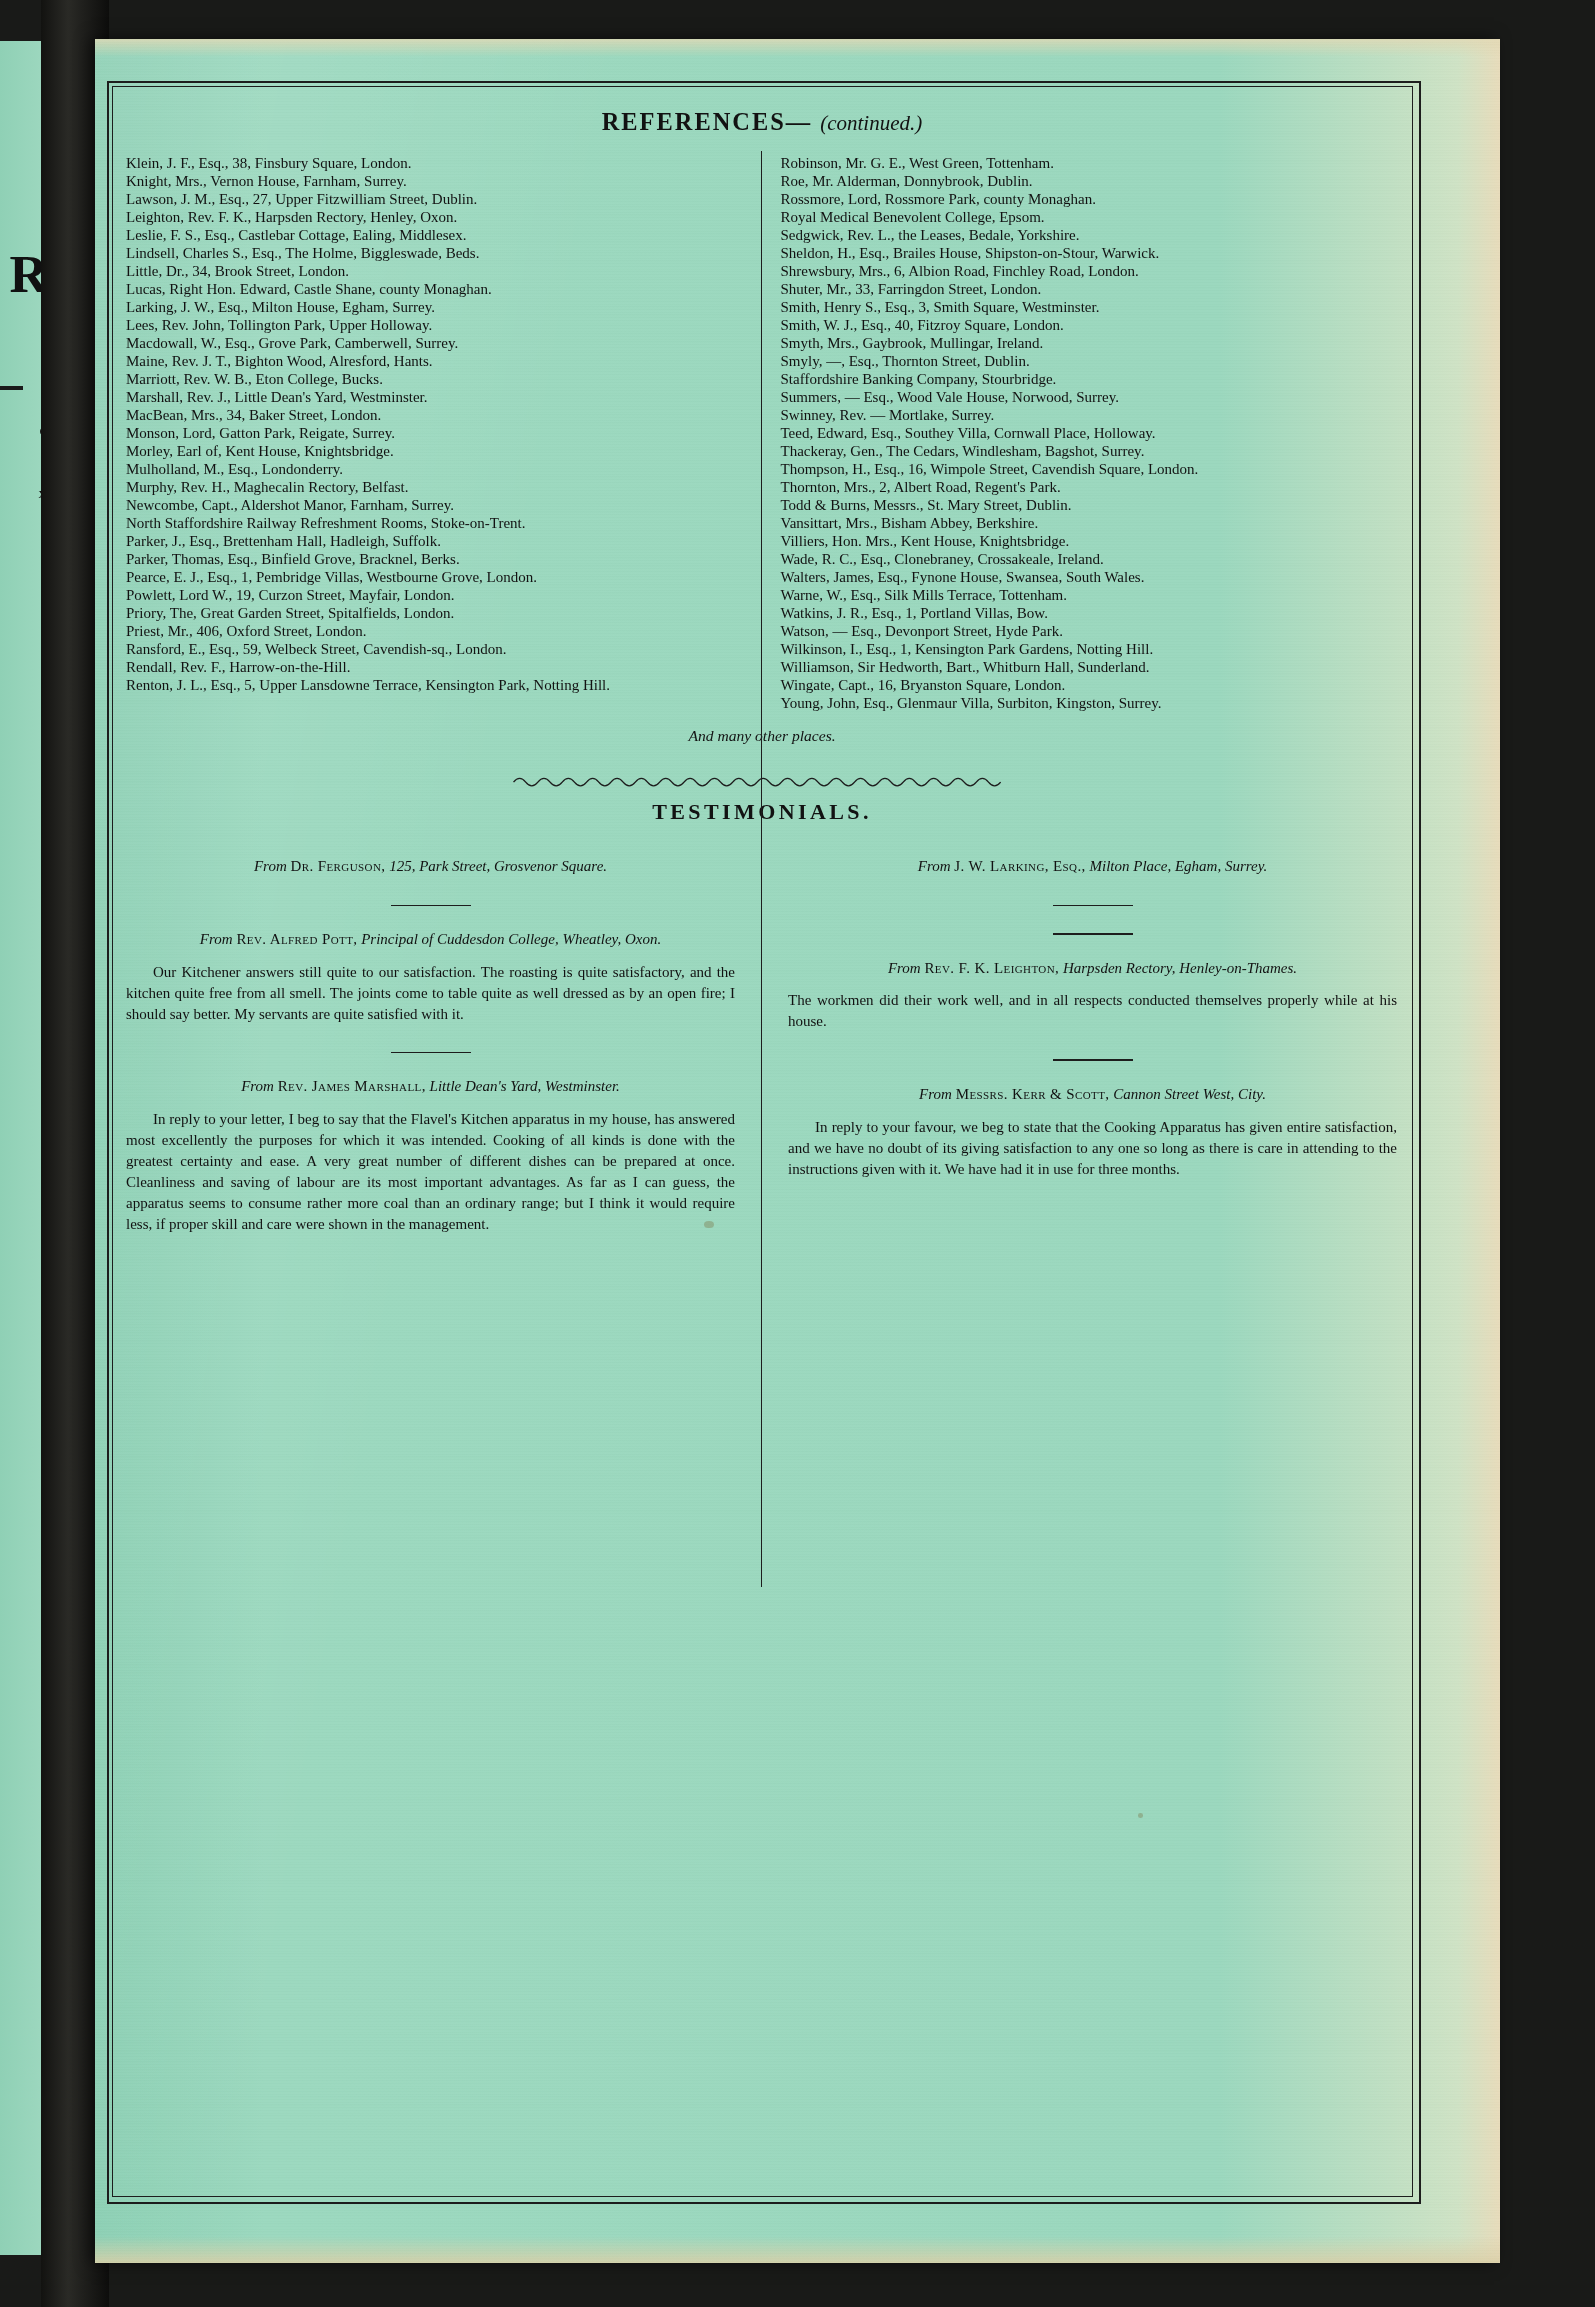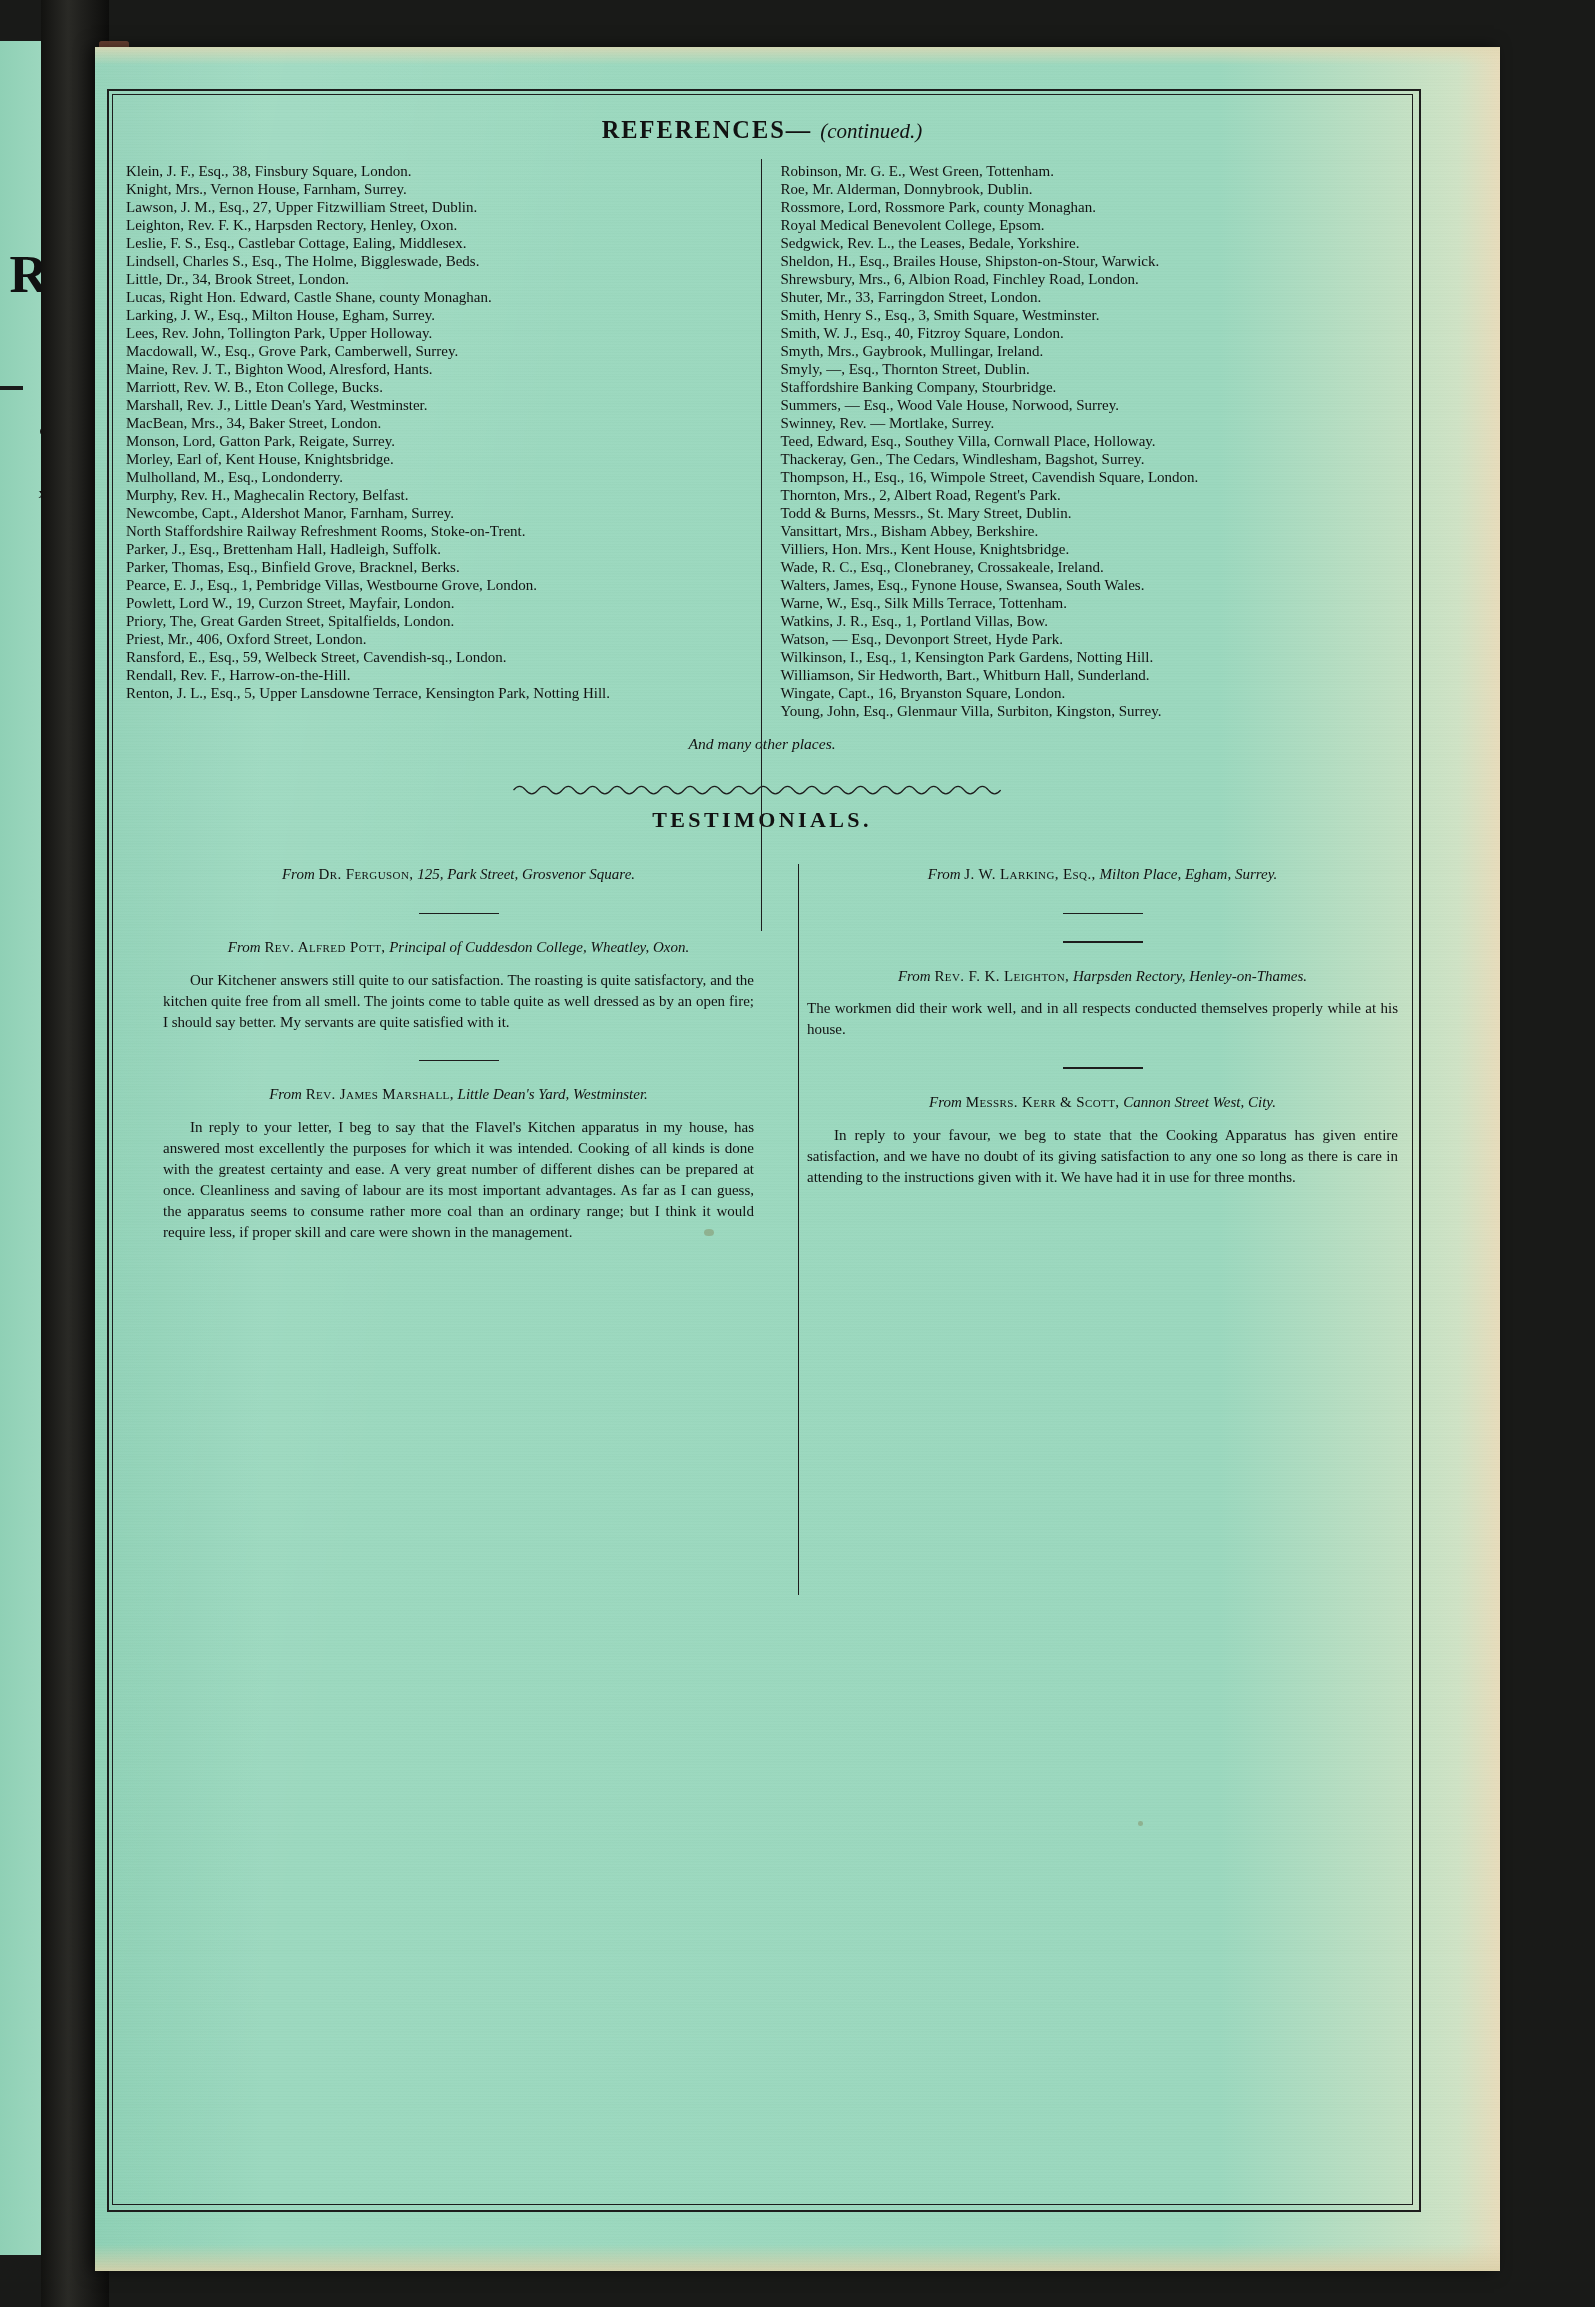--- a/index.html
+++ b/index.html
@@ -83,21 +83,21 @@
     color: #161616;
     text-align: right;
     width: 87px;
     left: -4.1px;
   }
 
   
   .page {
     position: absolute;
     left: 95px;
-    top: 47px;
+    top: 39px;
     width: 1405px;
     height: 2224px;
     background: #9ad8bd;
     background-image:
       linear-gradient(100deg, rgba(255,255,255,0.10) 0%, rgba(255,255,255,0) 30%),
       linear-gradient(to right, #8bcfb3 0%, #9cd9bf 12%, #9bd8be 80%, #cfe3c5 97%, #e8dcbb 100%);
     box-shadow: -5.4px 0 15px rgba(0,0,0,.55);
   }
   .page-edge-top {
     position: absolute;
@@ -216,21 +216,20 @@
     width: 501px;
     height: 20.3px;
     display: block;
   }
 
   
   .test-wrap {
     display: flex;
     margin-top: 31px;
     position: relative;
-    margin-left: 37px;
   }
   .test-col {
     width: 609px;
     font-size: 15px;
     line-height: 21px;
   }
   .test-col.right { margin-left: 53px; }
   .test-divider {
     position: absolute;
     left: 635px;

